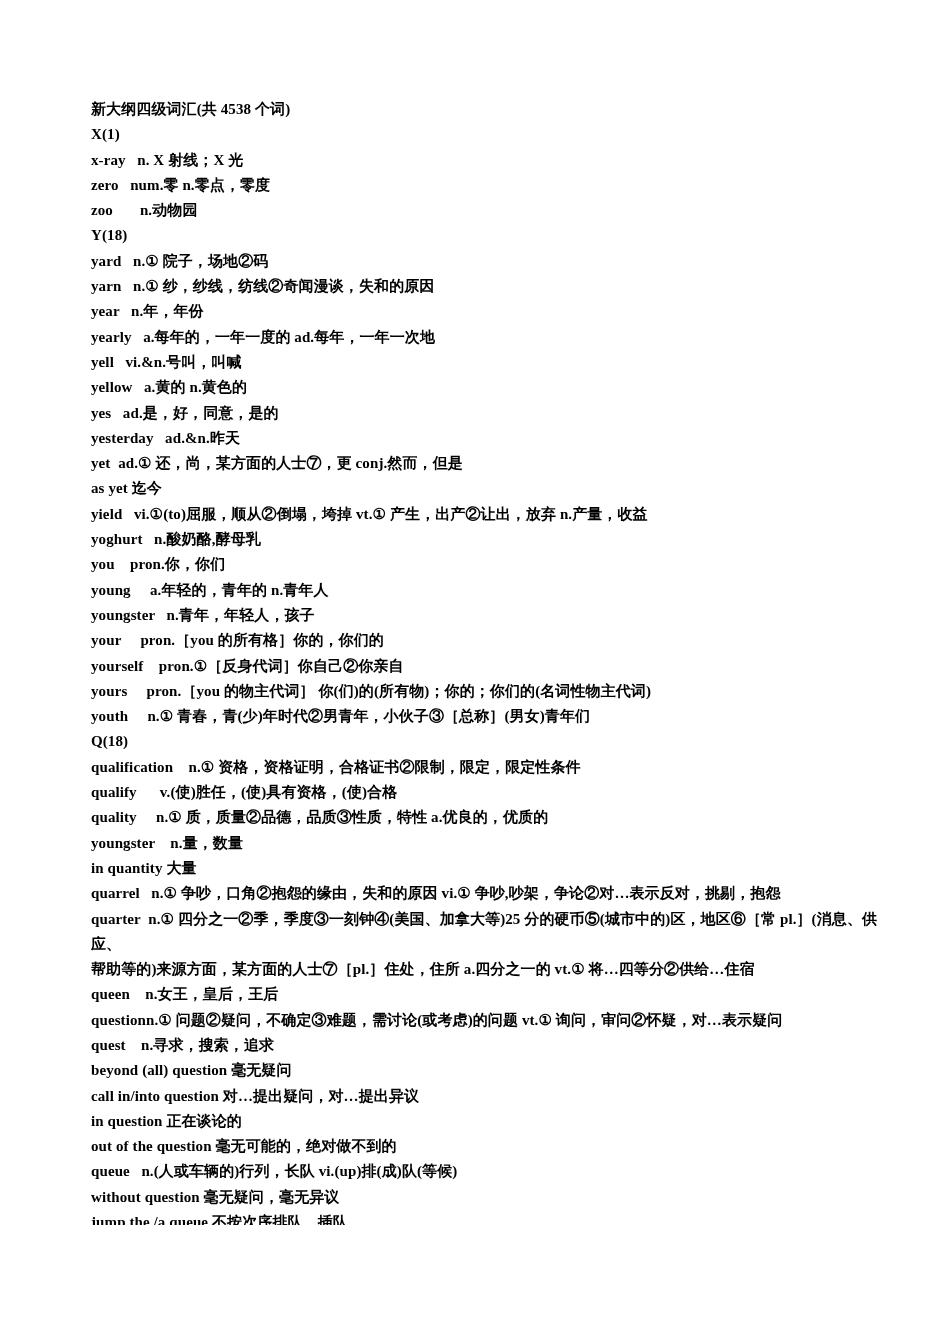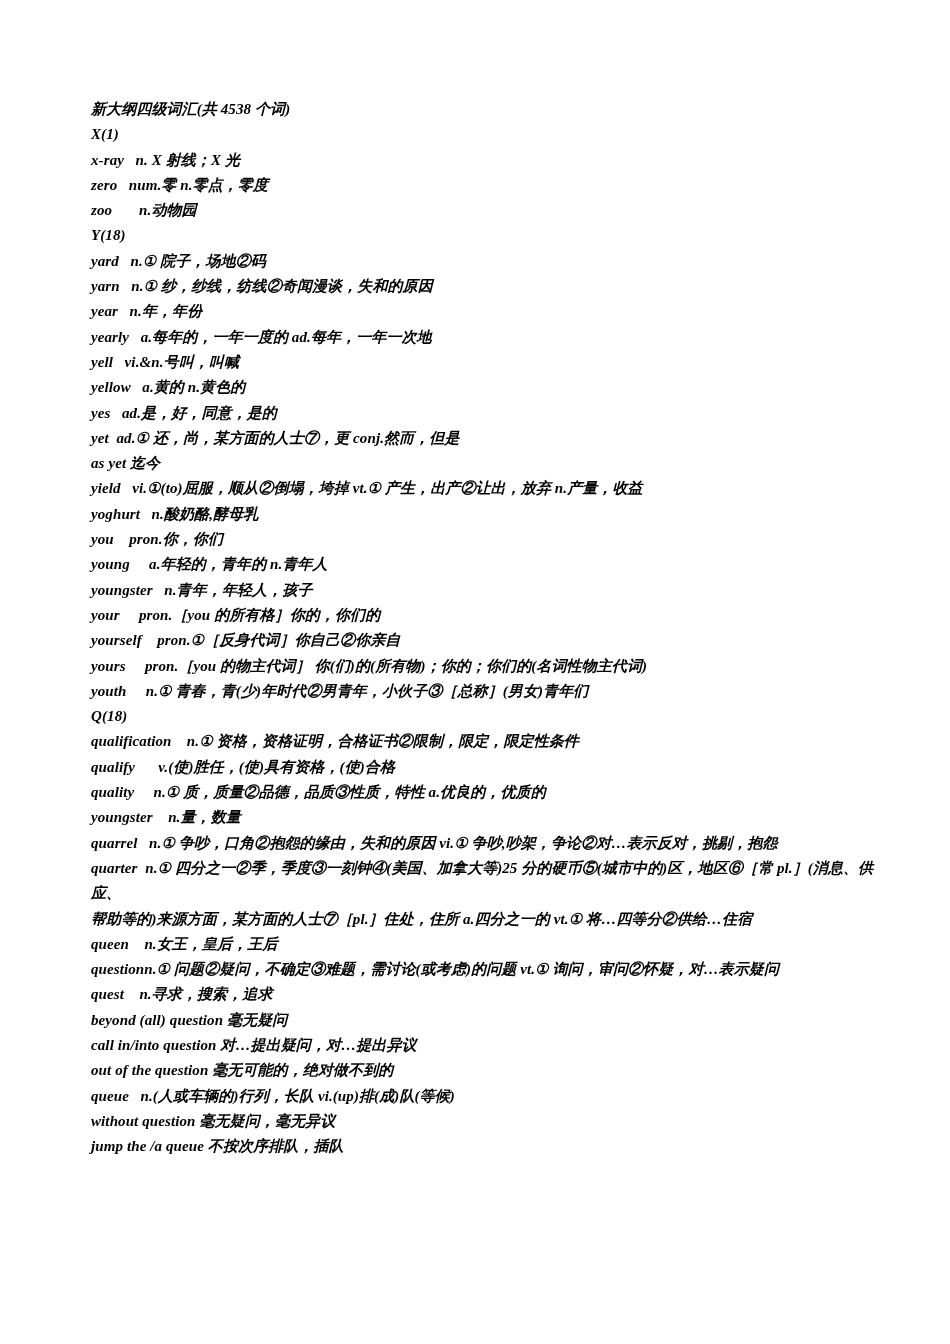--- a/index.html
+++ b/index.html
@@ -12,21 +12,20 @@
     width: 950px;
     height: 1225px;
     background: #ffffff;
     box-sizing: border-box;
     padding: 97px 58px 0 91px;
     overflow: hidden;
     font-family: "Liberation Serif", "DejaVu Serif", serif;
     font-weight: bold;
     font-size: 15px;
     color: #000000;
-    font-style: italic;
   }
   .line {
     margin: 0;
     padding: 0;
     line-height: 25.3px;
     white-space: pre-wrap;
     letter-spacing: 0.1px;
   }
 </style>
 </head>
@@ -40,42 +39,45 @@
       <p class="line">zero   num.零 n.零点，零度</p>
       <p class="line">zoo       n.动物园</p>
       <p class="line">Y(18)</p>
       <p class="line">yard   n.① 院子，场地②码</p>
       <p class="line">yarn   n.① 纱，纱线，纺线②奇闻漫谈，失和的原因</p>
       <p class="line">year   n.年，年份</p>
       <p class="line">yearly   a.每年的，一年一度的 ad.每年，一年一次地</p>
       <p class="line">yell   vi.&amp;n.号叫，叫喊</p>
       <p class="line">yellow   a.黄的 n.黄色的</p>
       <p class="line">yes   ad.是，好，同意，是的</p>
+      <p class="line">yesterday   ad.&amp;n.昨天</p>
       <p class="line">yet  ad.① 还，尚，某方面的人士⑦，更 conj.然而，但是</p>
       <p class="line">as yet 迄今</p>
       <p class="line">yield   vi.①(to)屈服，顺从②倒塌，垮掉 vt.① 产生，出产②让出，放弃 n.产量，收益</p>
       <p class="line">yoghurt   n.酸奶酪,酵母乳</p>
       <p class="line">you    pron.你，你们</p>
       <p class="line">young     a.年轻的，青年的 n.青年人</p>
       <p class="line">youngster   n.青年，年轻人，孩子</p>
       <p class="line">your     pron.［you 的所有格］你的，你们的</p>
       <p class="line">yourself    pron.①［反身代词］你自己②你亲自</p>
       <p class="line">yours     pron.［you 的物主代词］ 你(们)的(所有物)；你的；你们的(名词性物主代词)</p>
       <p class="line">youth     n.① 青春，青(少)年时代②男青年，小伙子③［总称］(男女)青年们</p>
       <p class="line">Q(18)</p>
       <p class="line">qualification    n.① 资格，资格证明，合格证书②限制，限定，限定性条件</p>
       <p class="line">qualify      v.(使)胜任，(使)具有资格，(使)合格</p>
       <p class="line">quality     n.① 质，质量②品德，品质③性质，特性 a.优良的，优质的</p>
       <p class="line">youngster    n.量，数量</p>
+      <p class="line">in quantity 大量</p>
       <p class="line">quarrel   n.① 争吵，口角②抱怨的缘由，失和的原因 vi.① 争吵,吵架，争论②对…表示反对，挑剔，抱怨</p>
       <p class="line">quarter  n.① 四分之一②季，季度③一刻钟④(美国、加拿大等)25 分的硬币⑤(城市中的)区，地区⑥［常 pl.］(消息、供应、</p>
       <p class="line">帮助等的)来源方面，某方面的人士⑦［pl.］住处，住所 a.四分之一的 vt.① 将…四等分②供给…住宿</p>
       <p class="line">queen    n.女王，皇后，王后</p>
       <p class="line">questionn.① 问题②疑问，不确定③难题，需讨论(或考虑)的问题 vt.① 询问，审问②怀疑，对…表示疑问</p>
       <p class="line">quest    n.寻求，搜索，追求</p>
       <p class="line">beyond (all) question 毫无疑问</p>
       <p class="line">call in/into question 对…提出疑问，对…提出异议</p>
+      <p class="line">in question 正在谈论的</p>
       <p class="line">out of the question 毫无可能的，绝对做不到的</p>
       <p class="line">queue   n.(人或车辆的)行列，长队 vi.(up)排(成)队(等候)</p>
       <p class="line">without question 毫无疑问，毫无异议</p>
       <p class="line">jump the /a queue 不按次序排队，插队</p>
     </div>
 </div>
 
 </body></html>

